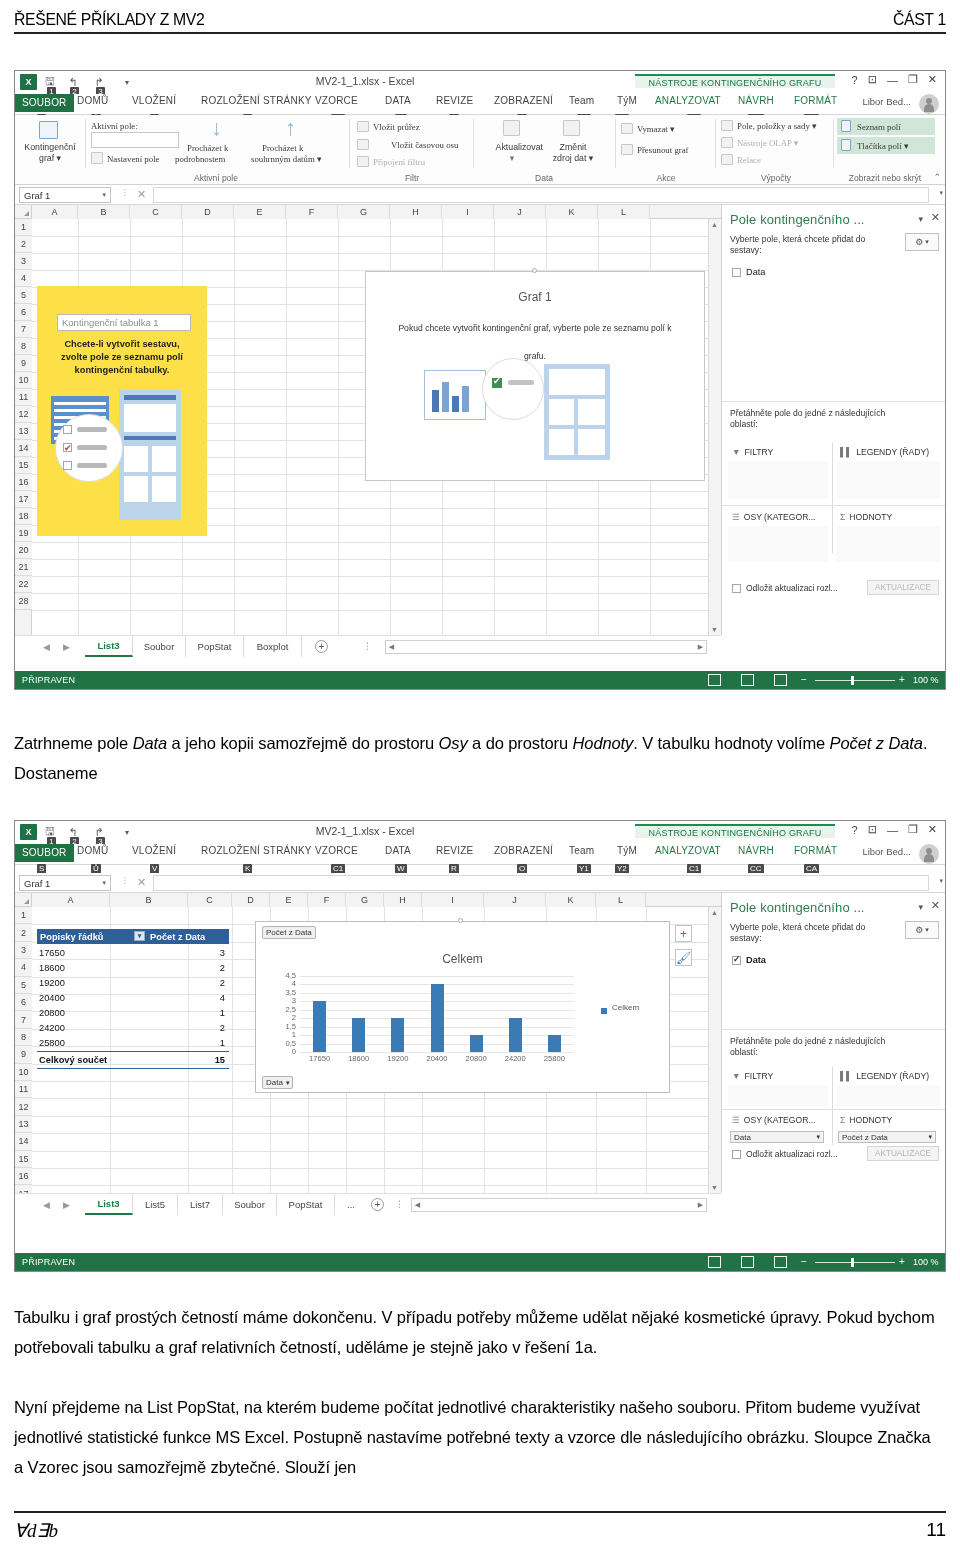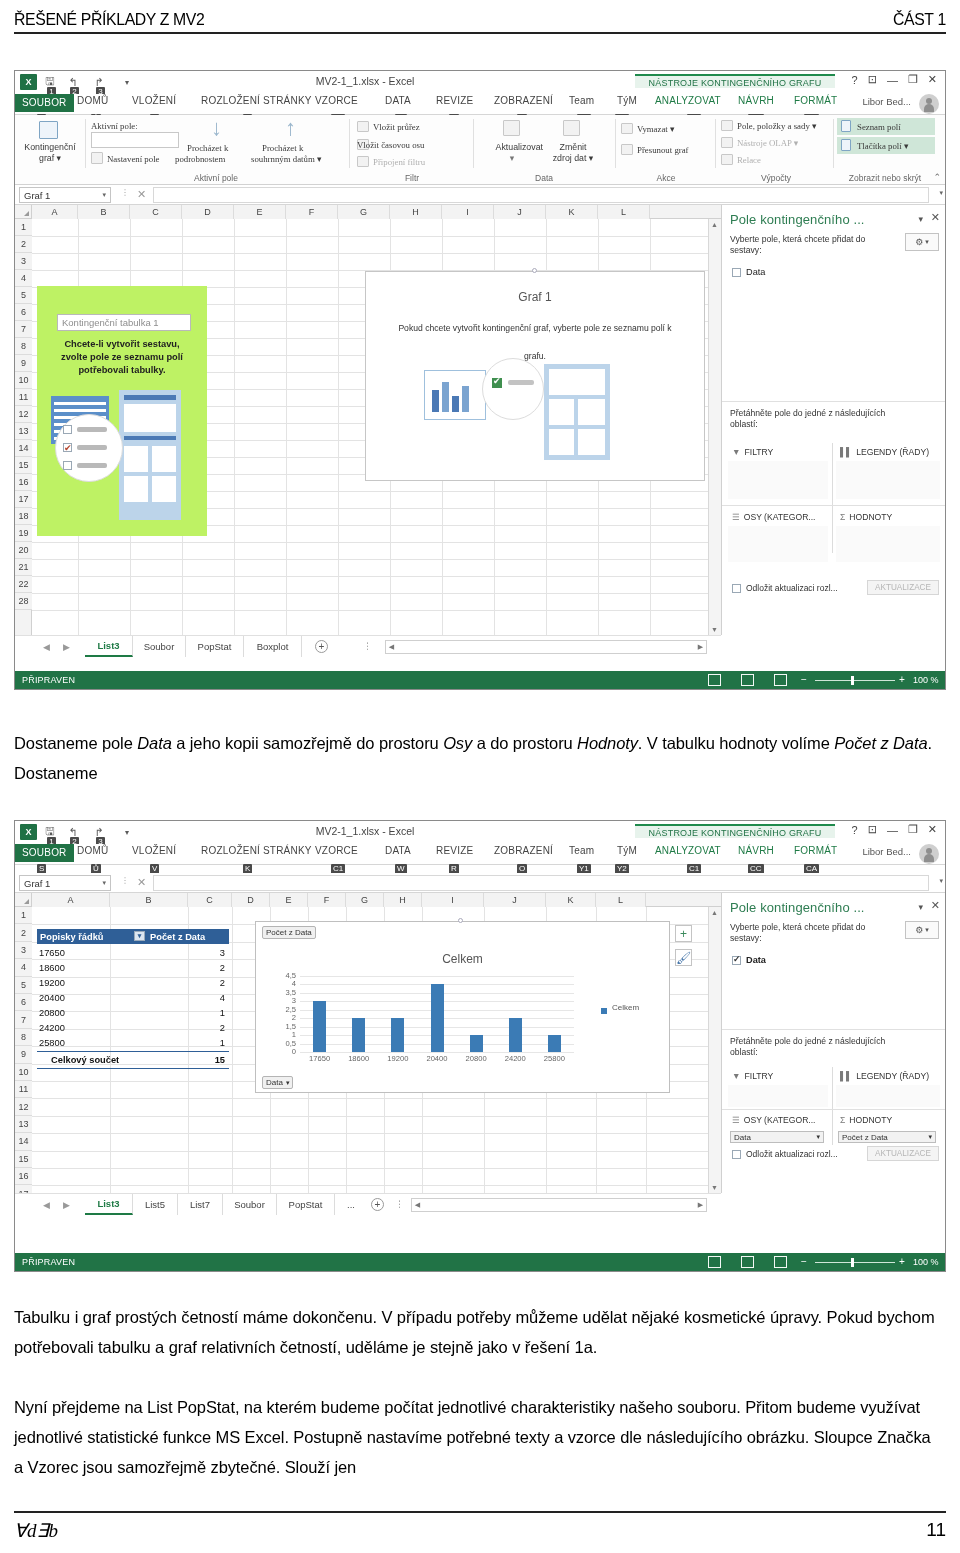--- a/index.html
+++ b/index.html
@@ -162,21 +162,21 @@
     position:absolute; left:0; width:17px; font-size:9px; color:#444;
     display:flex; align-items:center; justify-content:center;
     border-bottom:1px solid #dcdcdc; background:#f3f3f3;
   }
   .gl-v { position:absolute; top:0; bottom:0; width:1px; background:#e3e3e3;}
   .gl-h { position:absolute; left:0; right:0; height:1px; background:#e3e3e3;}
   .corner-box { position:absolute; left:0; top:0; width:17px;height:14px;background:#f3f3f3; border-right:1px solid #d0d0d0; border-bottom:1px solid #d0d0d0;}
   .corner-box::after{content:""; position:absolute; right:2px; bottom:2px; border-left:5px solid transparent; border-bottom:5px solid #9a9a9a;}
 
   
-  .pt-placeholder { position:absolute; background:#bef264; }
+  .pt-placeholder { position:absolute; background:#fde047; }
   .pt-title {
     position:absolute; border:1px solid #b9b9b9; background:#fff;
     font-size:9.5px; color:#8e8e8e; display:flex; align-items:center;
     padding:0 4px;
   }
   .pt-hint {
     position:absolute; text-align:center; font-size:9.3px; color:#222;
     line-height:13px; font-weight:600;
   }
   .pt-art { position:absolute; }
@@ -381,21 +381,21 @@
     <div class="rcmd" style="left:160px; top:39px;">podrobnostem</div>
     <div class="arrow-up" style="left:270px; top:4px;">↑</div>
     <div class="rcmd" style="left:247px; top:28px;">Procházet k</div>
     <div class="rcmd" style="left:236px; top:39px;">souhrnným datům ▾</div>
     <div class="rgroup-label" style="left:76px; width:250px;">Aktivní pole</div>
     <div class="rgroup-sep" style="left:334px;"></div>
 
     <div class="ico gray" style="left:342px; top:6px; width:12px;height:11px;"></div>
     <div class="rcmd" style="left:358px; top:7px;">Vložit průřez</div>
     <div class="ico gray" style="left:342px; top:24px; width:12px;height:11px;"></div>
-    <div class="rcmd" style="left:342px; top:25px;">Vložit časovou osu</div>
+    <div class="rcmd" style="left:376px; top:25px;">Vložit časovou osu</div>
     <div class="ico gray" style="left:342px; top:41px; width:12px;height:11px;"></div>
     <div class="rcmd dim" style="left:358px; top:42px;">Připojení filtru</div>
     <div class="rgroup-label" style="left:342px; width:110px;">Filtr</div>
     <div class="rgroup-sep" style="left:458px;"></div>
 
     <div class="ico gray" style="left:488px; top:5px; width:17px;height:16px;"></div>
     <div class="bigbtn-label" style="left:466px; top:27px; width:62px;text-align:right;">Aktualizovat</div>
     <div class="bigbtn-label" style="left:466px; top:38px; width:62px; color:#777;">▾</div>
     <div class="ico gray" style="left:548px; top:5px; width:17px;height:16px;"></div>
     <div class="bigbtn-label" style="left:530px; top:27px; width:56px;">Změnit</div>
@@ -519,21 +519,21 @@
       <div style="position: absolute; right: 0px; top: 14px; bottom: 0px; width: 13px; background: rgb(244, 244, 244); border-left: 1px solid rgb(216, 216, 216);">
         <div style="position: absolute; left: 2px; top: 2px; font-size: 7px; color: rgb(119, 119, 119);">▲</div>
         <div style="position: absolute; left: 2px; bottom: 2px; font-size: 7px; color: rgb(119, 119, 119);">▼</div>
       </div>
     </div>
 
   <div class="pt-placeholder" style="left:22px; top:215px; width:170px; height:250px;">
     <div class="pt-title" style="left:20px; top:28px; width:134px; height:17px;">Kontingenční tabulka 1</div>
     <div class="pt-hint" style="left:0; top:52px; width:170px;">Chcete-li vytvořit sestavu,</div>
     <div class="pt-hint" style="left:0; top:65px; width:170px;">zvolte pole ze seznamu polí</div>
-    <div class="pt-hint" style="left:0; top:78px; width:170px;">potřebovali tabulky.</div>
+    <div class="pt-hint" style="left:0; top:78px; width:170px;">kontingenční tabulky.</div>
 
     <div class="pt-art">
       <div class="art-list" style="left:14px; top:110px; width:58px; height:48px;"></div>
       <div class="art-row" style="left:17px; top:116px; width:52px;height:3px;"></div>
       <div class="art-row" style="left:17px; top:123px; width:52px;height:3px;"></div>
       <div class="art-row" style="left:17px; top:130px; width:52px;height:3px;"></div>
       <div class="art-row" style="left:17px; top:137px; width:52px;height:3px;"></div>
       <div class="art-row" style="left:17px; top:144px; width:52px;height:3px;"></div>
       <div class="art-row" style="left:17px; top:151px; width:52px;height:3px;"></div>
       <div class="art-panel" style="left:82px; top:104px; width:62px; height:130px;"></div>
@@ -654,21 +654,21 @@
     <div class="view-ico" style="left:759px; top:3px;"></div>
     <div class="zsign" style="left:786px; top:3px;">−</div>
     <div class="zoom-line" style="left:800px; top:9px; width:80px;"></div>
     <div class="zoom-knob" style="left:836px; top:5px;"></div>
     <div class="zsign" style="left:884px; top:3px;">+</div>
     <div class="zoom-txt" style="left:898px; top:4px;">100 %</div>
   </div>
 </div>
 
 <div class="para" style="top:728px;">
-  <span>Dostaneme pole </span><i>Data</i><span> a jeho kopii samozřejmě do prostoru </span><i>Osy</i><span> a do prostoru </span><i>Hodnoty</i><span>. V tabulku hodnoty volíme </span><i>Počet z Data</i><span>. Dostaneme</span>
+  <span>Zatrhneme pole </span><i>Data</i><span> a jeho kopii samozřejmě do prostoru </span><i>Osy</i><span> a do prostoru </span><i>Hodnoty</i><span>. V tabulku hodnoty volíme </span><i>Počet z Data</i><span>. Dostaneme</span>
 </div>
 
 <div class="xl" id="xl2" style="left:14px; top:820px; width:932px; height:452px;">
 
   <div class="titlebar">
     <div class="xl-logo">X</div>
     <div class="qat-btn" style="left:27px;">🖫</div>
     <div class="keytip" style="left:32px; top:16px;">1</div>
     <div class="qat-btn" style="left:50px;">↰</div>
     <div class="keytip" style="left:55px; top:16px;">2</div>
@@ -815,21 +815,21 @@
     <div class="pt-cell" style="left:2px; top:61px; width:108px; height:15px;">20400</div>
     <div class="pt-cell num" style="left:110px; top:61px; width:82px; height:15px;">4</div>
     <div class="pt-cell" style="left:2px; top:76px; width:108px; height:15px;">20800</div>
     <div class="pt-cell num" style="left:110px; top:76px; width:82px; height:15px;">1</div>
     <div class="pt-cell" style="left:2px; top:91px; width:108px; height:15px;">24200</div>
     <div class="pt-cell num" style="left:110px; top:91px; width:82px; height:15px;">2</div>
     <div class="pt-cell" style="left:2px; top:106px; width:108px; height:15px;">25800</div>
     <div class="pt-cell num" style="left:110px; top:106px; width:82px; height:15px;">1</div>
 
     <div class="pt-line" style="left:0; top:122px; width:192px;"></div>
-    <div class="pt-cell pt-total" style="left:14px; top:123px; width:108px; height:15px;">Celkový součet</div>
+    <div class="pt-cell pt-total" style="left:2px; top:123px; width:108px; height:15px;">Celkový součet</div>
     <div class="pt-cell num pt-total" style="left:110px; top:123px; width:82px; height:15px;">15</div>
     <div class="pt-line" style="left:0; top:139px; width:192px;"></div>
   </div>
 
   <div class="chart-box" style="left:240px; top:100px; width:415px; height:172px;">
     <div class="fieldbtn" style="left:6px; top:4px; height:13px;">Počet z Data</div>
     <div class="chart-title" style="left:0; right:0; top:30px;">Celkem</div>
     <div class="fieldbtn" style="left:6px; bottom:3px; height:13px;">
       <span>Data</span>
         <span style="font-size:7px;">▾</span>

